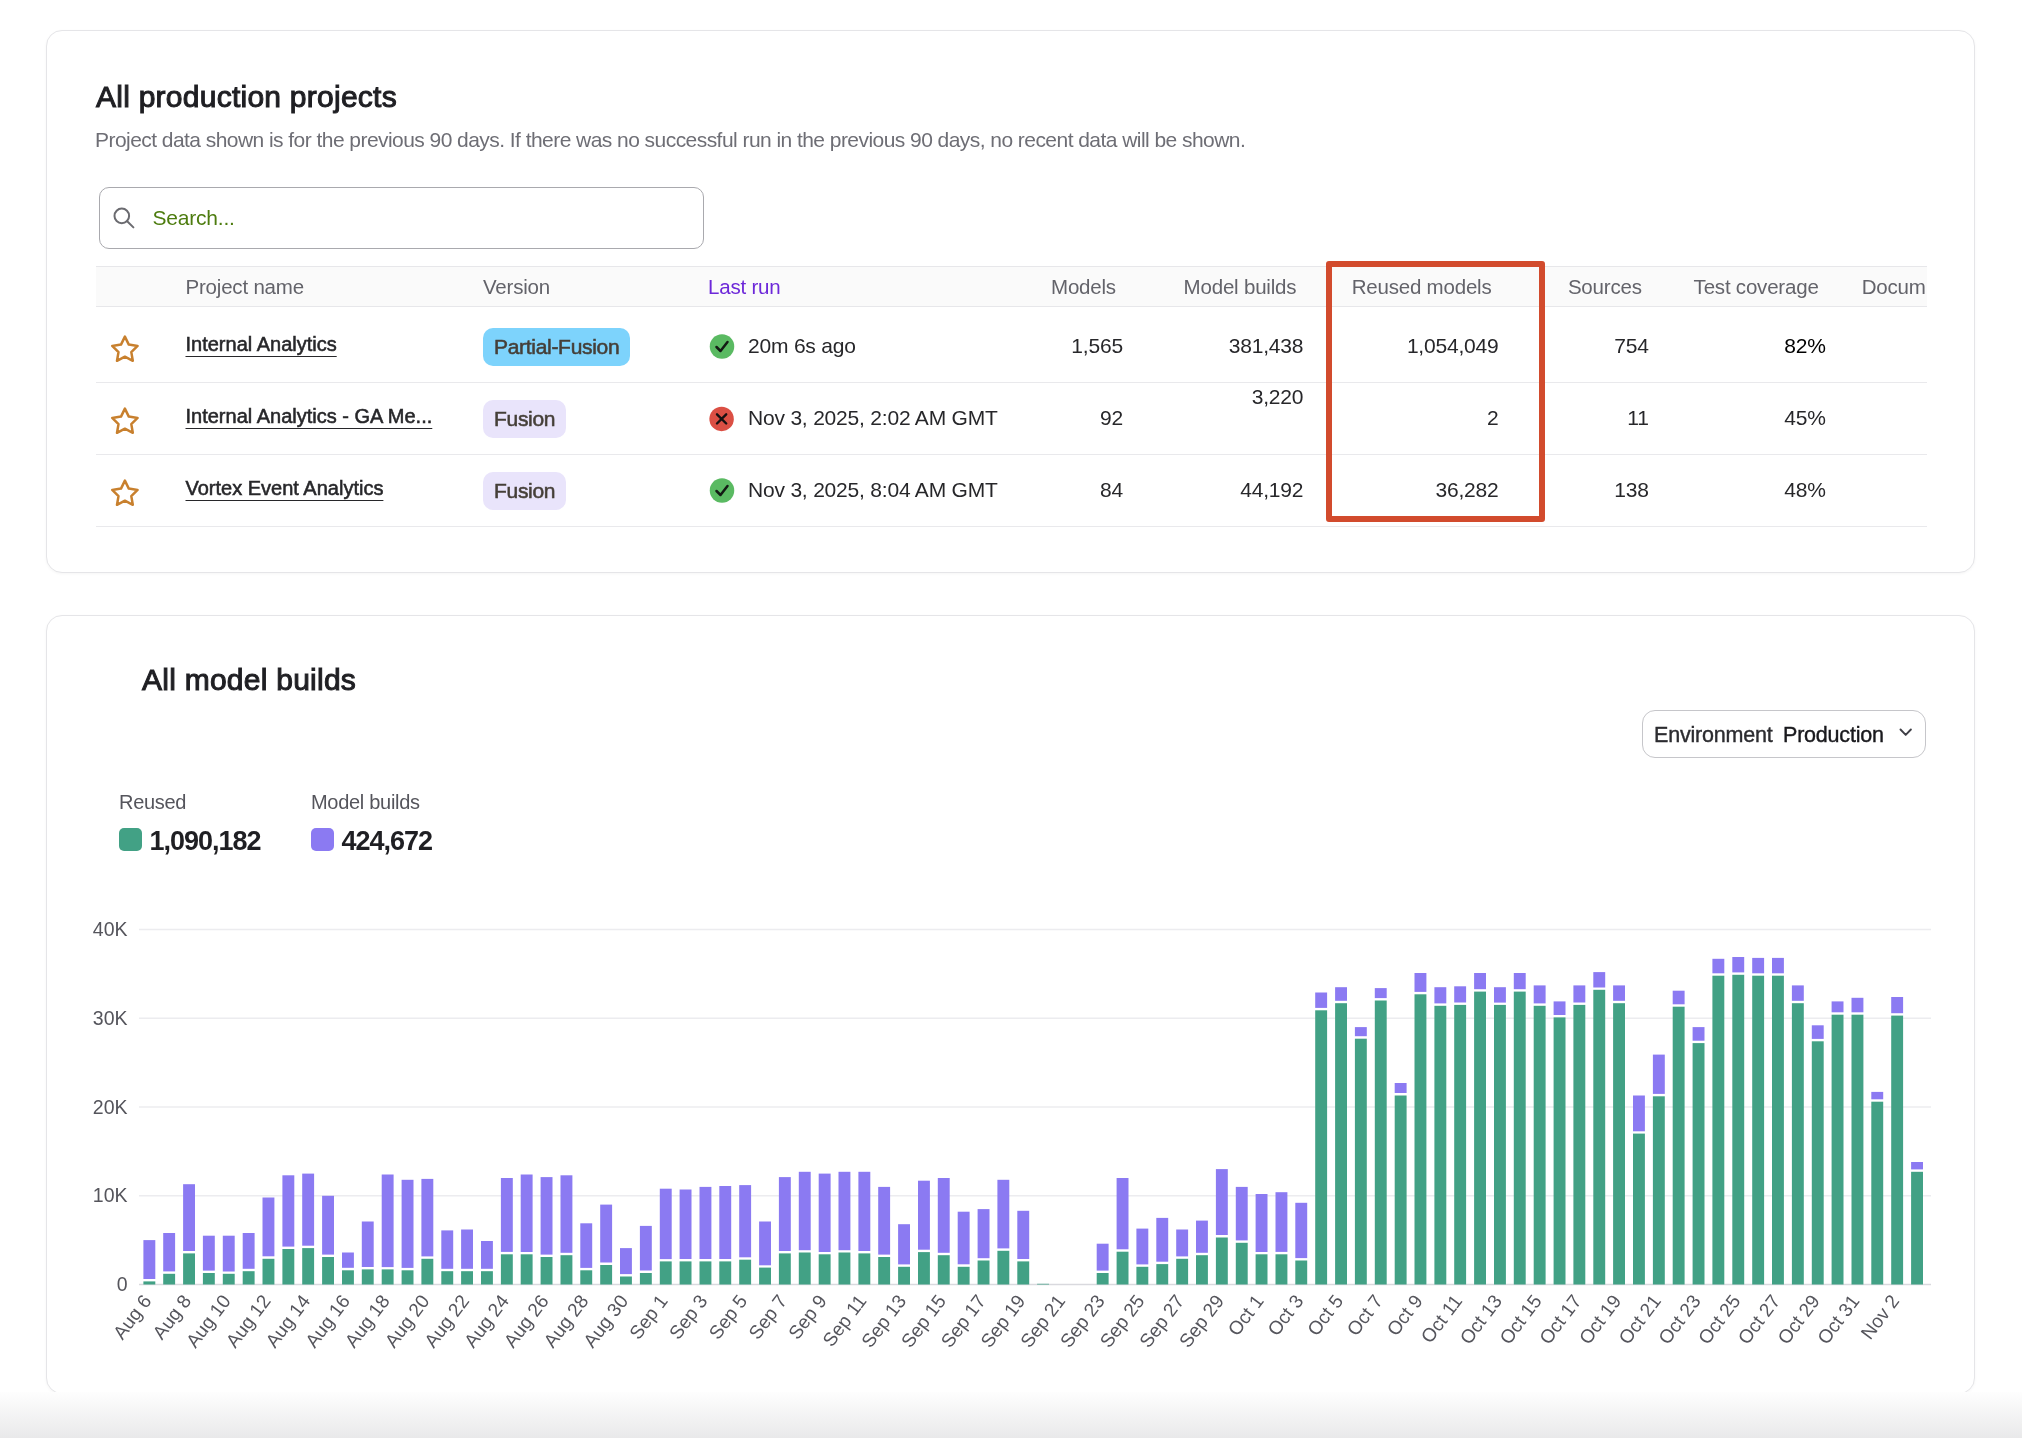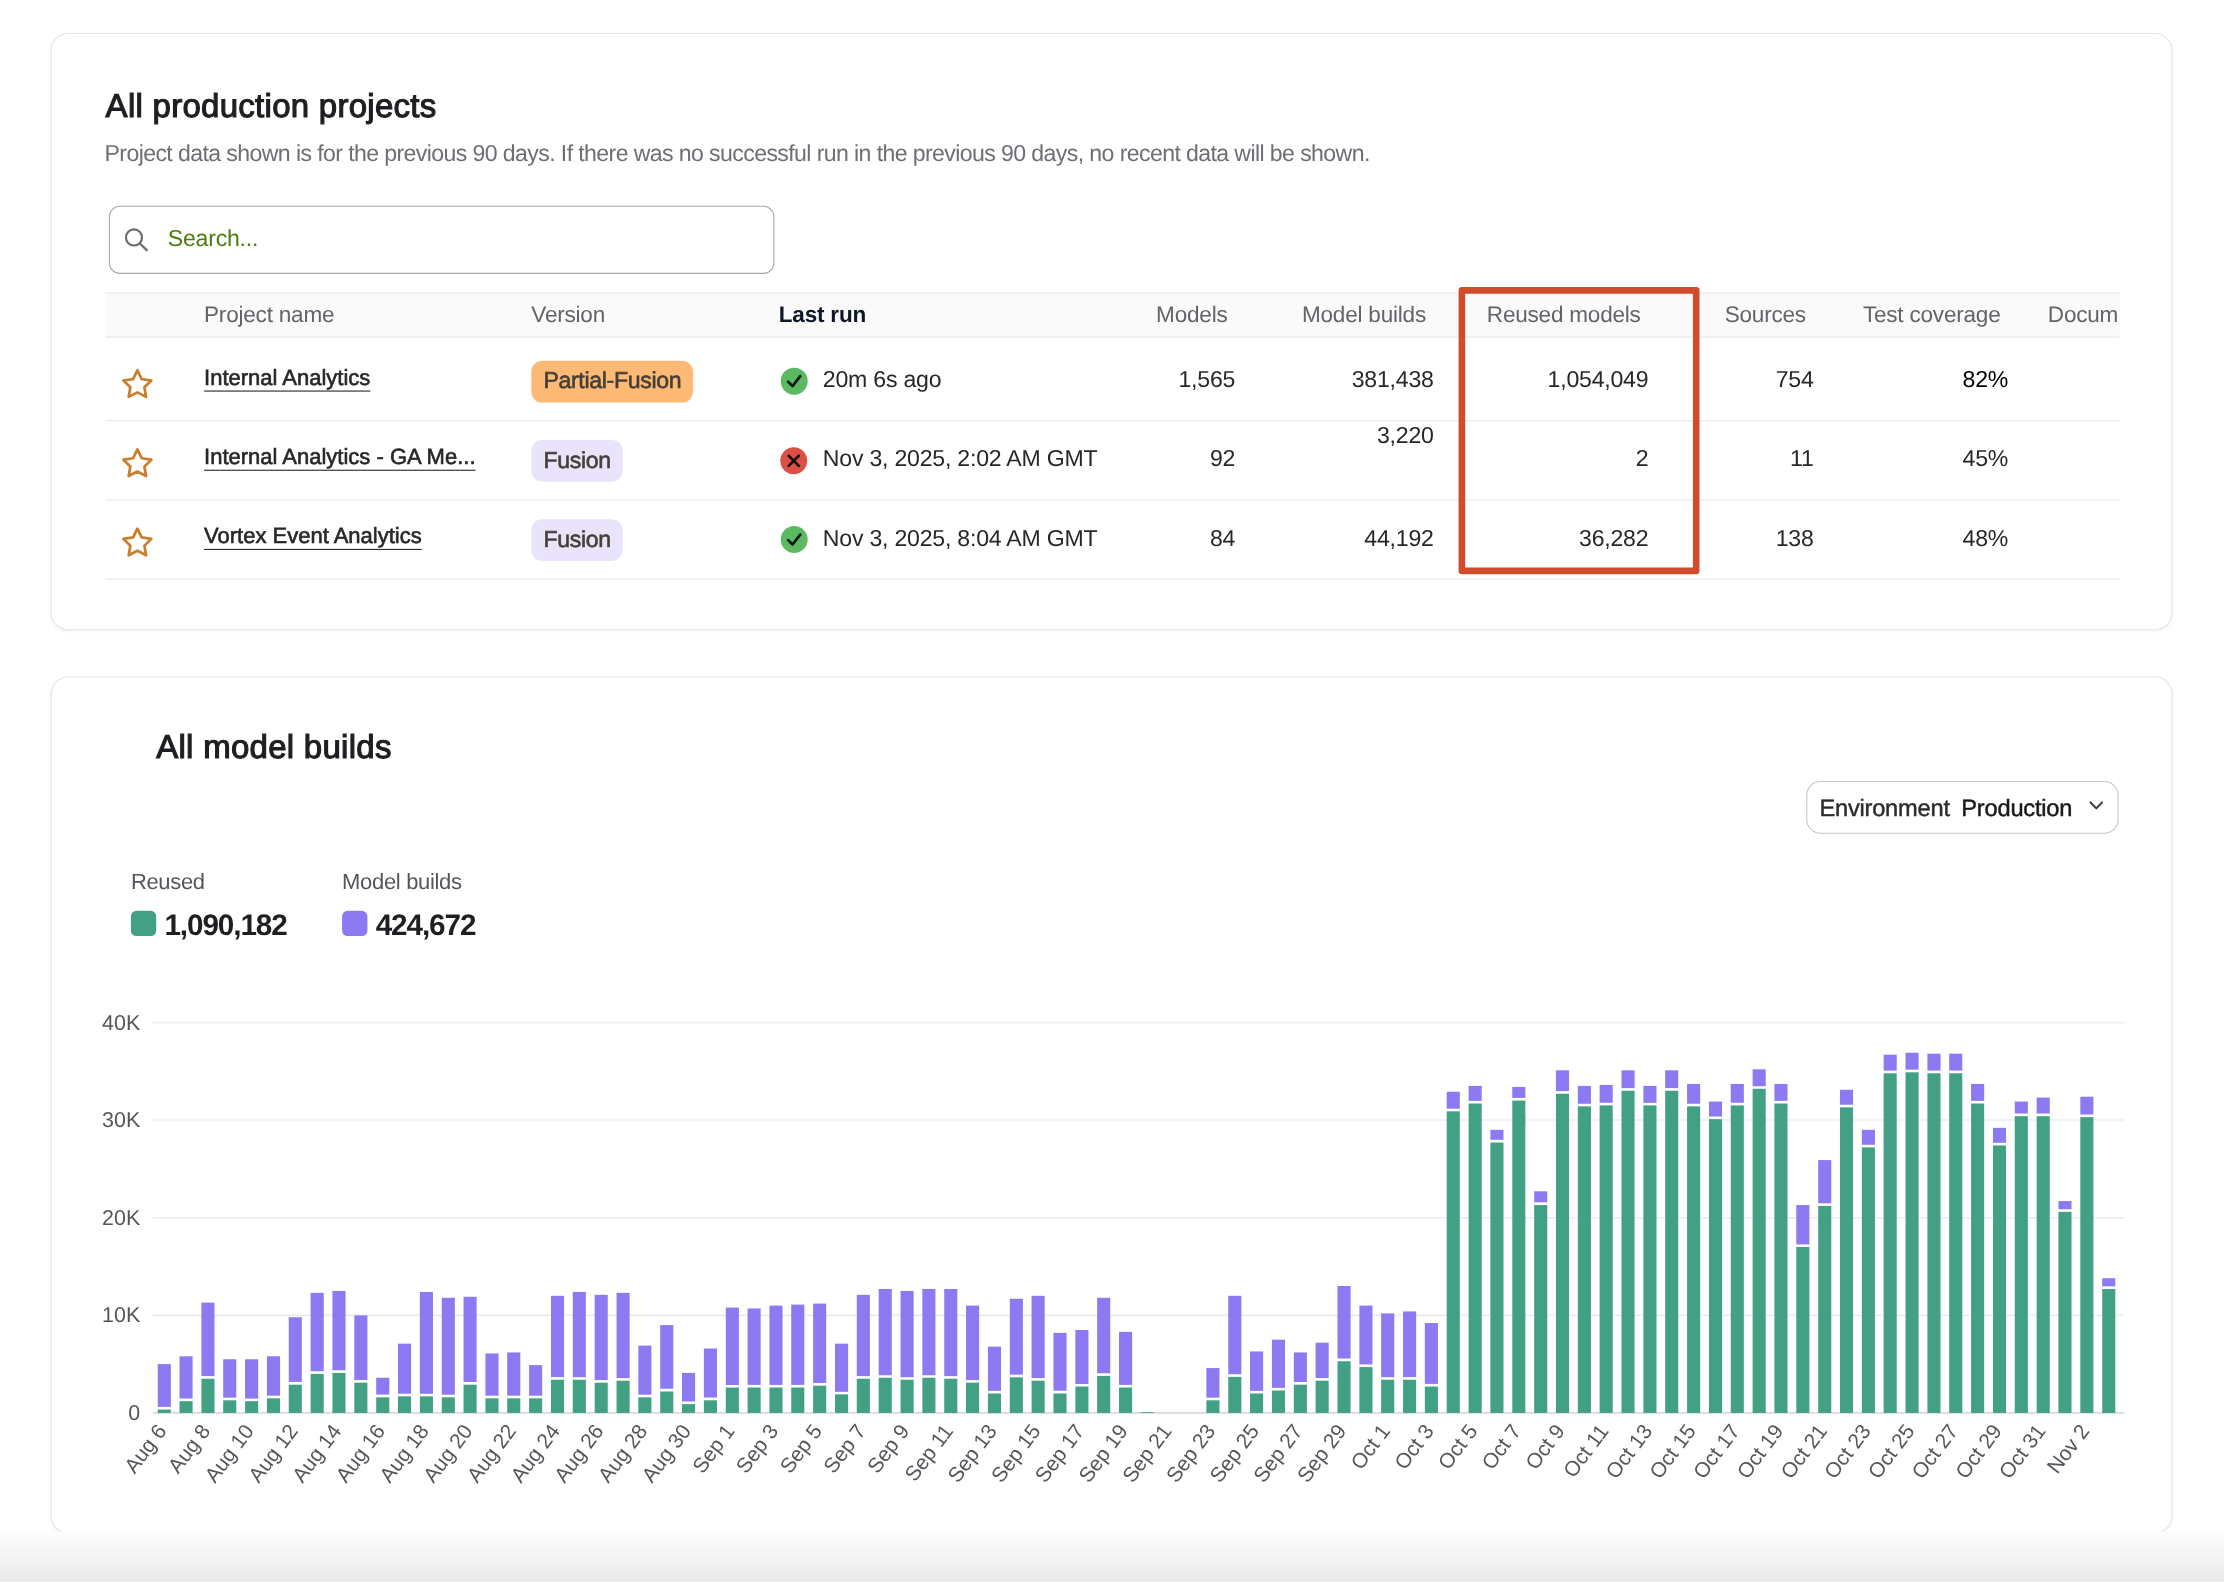--- a/index.html
+++ b/index.html
@@ -15,29 +15,29 @@
   <div style="position:absolute;left:95px;top:128px;font-size:21px;color:#6e6e75;letter-spacing:-0.55px;">Project data shown is for the previous 90 days. If there was no successful run in the previous 90 days, no recent data will be shown.</div>
   <div style="position:absolute;left:99px;top:187px;width:605px;height:62px;border:1.7px solid #a9a9ae;border-radius:10px;"></div>
   <div style="position:absolute;left:152.5px;top:205.5px;font-size:21px;color:#4d7c0f;letter-spacing:-0.2px;">Search...</div>
 
   <div style="position:absolute;left:96px;top:265.5px;width:1830.5px;height:41px;background:#fafafa;border-top:1.4px solid #e7e7ea;border-bottom:1.4px solid #e7e7ea;"></div>
   <div style="position:absolute;left:96px;top:381.5px;width:1830.5px;height:0;border-top:1.4px solid #e9e9ec;"></div>
   <div style="position:absolute;left:96px;top:453.5px;width:1830.5px;height:0;border-top:1.4px solid #e9e9ec;"></div>
   <div style="position:absolute;left:96px;top:525.5px;width:1830.5px;height:0;border-top:1.4px solid #e9e9ec;"></div>
 <div style="position:absolute;left:185.5px;top:274.5px;font-size:20.5px;color:#63636a;font-weight:400;letter-spacing:-0.2px;white-space:nowrap;">Project name</div>
 <div style="position:absolute;left:483px;top:274.5px;font-size:20.5px;color:#63636a;font-weight:400;letter-spacing:-0.2px;white-space:nowrap;">Version</div>
-<div style="position:absolute;left:708px;top:274.5px;font-size:20.5px;color:#0f172a;font-weight:700;letter-spacing:-0.2px;white-space:nowrap;">Last run</div>
+<div style="position:absolute;left:708px;top:274.5px;font-size:20.5px;color:#6d28d9;font-weight:400;letter-spacing:-0.2px;white-space:nowrap;">Last run</div>
 <div style="position:absolute;right:906.0999999999999px;top:274.5px;font-size:20.5px;color:#63636a;font-weight:400;letter-spacing:-0.2px;white-space:nowrap;">Models</div>
 <div style="position:absolute;right:725.7px;top:274.5px;font-size:20.5px;color:#63636a;font-weight:400;letter-spacing:-0.2px;white-space:nowrap;">Model builds</div>
 <div style="position:absolute;right:530.5px;top:274.5px;font-size:20.5px;color:#63636a;font-weight:400;letter-spacing:-0.2px;white-space:nowrap;">Reused models</div>
 <div style="position:absolute;right:380.29999999999995px;top:274.5px;font-size:20.5px;color:#63636a;font-weight:400;letter-spacing:-0.2px;white-space:nowrap;">Sources</div>
 <div style="position:absolute;right:203.4000000000001px;top:274.5px;font-size:20.5px;color:#63636a;font-weight:400;letter-spacing:-0.2px;white-space:nowrap;">Test coverage</div>
 <div style="position:absolute;left:1861.7px;top:274.5px;width:64.5px;overflow:hidden;font-size:20.5px;color:#63636a;letter-spacing:-0.2px;white-space:nowrap;">Documentation coverage</div>
 <div style="position:absolute;left:185.5px;top:333.3px;font-size:20px;color:#27272a;font-weight:400;letter-spacing:0px;white-space:nowrap;text-decoration:underline;text-underline-offset:4.5px;text-decoration-thickness:1.4px;-webkit-text-stroke:0.55px #27272a;">Internal Analytics</div>
-<div style="position:absolute;left:483px;top:328.4px;height:37.6px;line-height:37.6px;padding:0 11px;background:#fdba74;border-radius:10px;font-size:21px;font-weight:400;color:#453f38;letter-spacing:-0.3px;-webkit-text-stroke:0.55px #453f38;">Partial-Fusion</div>
+<div style="position:absolute;left:483px;top:328.4px;height:37.6px;line-height:37.6px;padding:0 11px;background:#7dd3fc;border-radius:10px;font-size:21px;font-weight:400;color:#453f38;letter-spacing:-0.3px;-webkit-text-stroke:0.55px #453f38;">Partial-Fusion</div>
 <div style="position:absolute;left:748px;top:334.3px;width:250px;overflow:hidden;font-size:21px;color:#27272a;letter-spacing:-0.2px;white-space:nowrap;">20m 6s ago</div>
 <div style="position:absolute;right:899.0999999999999px;top:334.3px;font-size:21px;color:#27272a;font-weight:400;letter-spacing:-0.2px;white-space:nowrap;">1,565</div>
 <div style="position:absolute;right:718.7px;top:334.3px;font-size:21px;color:#27272a;font-weight:400;letter-spacing:-0.2px;white-space:nowrap;">381,438</div>
 <div style="position:absolute;right:523.5px;top:334.3px;font-size:21px;color:#27272a;font-weight:400;letter-spacing:-0.2px;white-space:nowrap;">1,054,049</div>
 <div style="position:absolute;right:373.29999999999995px;top:334.3px;font-size:21px;color:#27272a;font-weight:400;letter-spacing:-0.2px;white-space:nowrap;">754</div>
 <div style="position:absolute;right:196.4000000000001px;top:334.3px;font-size:21px;color:#000000;font-weight:400;letter-spacing:-0.2px;white-space:nowrap;">82%</div>
 <div style="position:absolute;left:185.5px;top:405.3px;font-size:20px;color:#27272a;font-weight:400;letter-spacing:0px;white-space:nowrap;text-decoration:underline;text-underline-offset:4.5px;text-decoration-thickness:1.4px;-webkit-text-stroke:0.55px #27272a;">Internal Analytics - GA Me...</div>
 <div style="position:absolute;left:483px;top:400.4px;height:37.6px;line-height:37.6px;padding:0 11px;background:#e9e4fb;border-radius:10px;font-size:21px;font-weight:400;color:#453f38;letter-spacing:-0.3px;-webkit-text-stroke:0.55px #453f38;">Fusion</div>
 <div style="position:absolute;left:748px;top:406.3px;width:250px;overflow:hidden;font-size:21px;color:#27272a;letter-spacing:-0.2px;white-space:nowrap;">Nov 3, 2025, 2:02 AM GMT+11:00</div>
 <div style="position:absolute;right:899.0999999999999px;top:406.3px;font-size:21px;color:#27272a;font-weight:400;letter-spacing:-0.2px;white-space:nowrap;">92</div>

